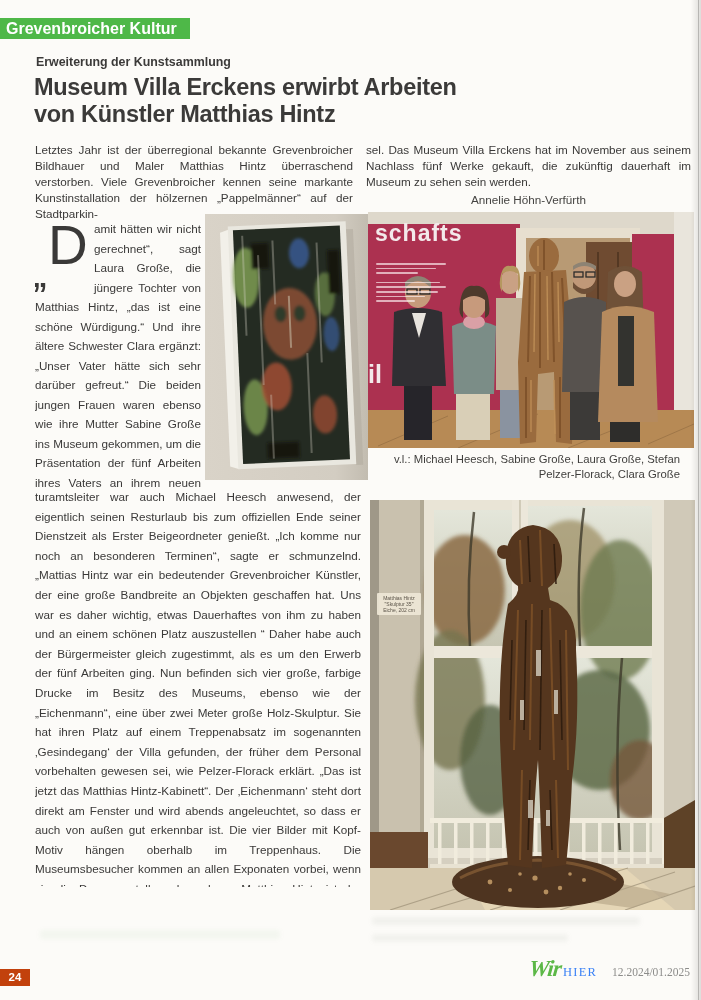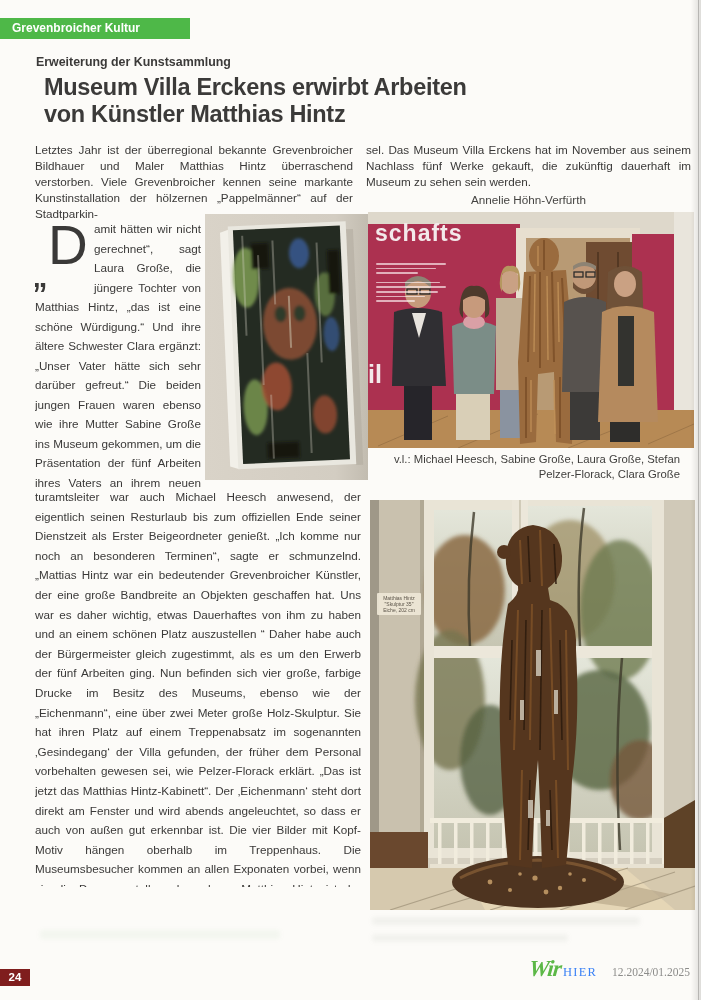--- a/index.html
+++ b/index.html
@@ -10,24 +10,24 @@
     font-family:"Liberation Sans","DejaVu Sans",sans-serif;
     color:#3b3a39;
   }
   
   .edge-shade{position:absolute;right:0;top:0;width:10px;height:100%;
     background:linear-gradient(to right,rgba(0,0,0,0),rgba(0,0,0,0.12));}
   .edge-line{position:absolute;right:2px;top:0;width:1px;height:100%;background:#b7b6b3;}
 
   
   .section-tag{position:absolute;left:0;top:18px;width:190px;height:21px;
-    background:#4eb848;color:#fff;font-weight:700;font-size:12px;line-height:21px;
-    padding-left:12px;}
+    background:#4eb848;color:#fff;font-weight:700;font-size:16px;line-height:21px;
+    padding-left:6px;}
   .kicker{position:absolute;left:36px;top:55px;font-size:12.4px;font-weight:700;color:#3b3a39;}
-  .headline{position:absolute;left:44px;top:74px;font-size:23.5px;line-height:27px;
+  .headline{position:absolute;left:34px;top:74px;font-size:23.5px;line-height:27px;
     font-weight:700;letter-spacing:-0.3px;color:#3b3a39;}
 
   
   .intro{position:absolute;left:35px;top:142px;width:656px;display:flex;gap:13px;}
   .intro p{margin:0;width:325px;font-size:11.7px;line-height:15.9px;text-align:justify;color:#3a3938;}
   .byline{margin-top:3px;text-align:center;font-size:11.7px;color:#454442;}
 
   
   .narrow-col{position:absolute;left:35px;top:219px;width:166px;height:271px;overflow:hidden;}
   .narrow-col p{margin:0;font-size:11.7px;line-height:19.5px;text-align:justify;color:#3a3938;}
@@ -53,21 +53,21 @@
     font-size:5px;line-height:6px;color:#5a5248;text-align:center;border-radius:1px;}
   .wall-label span{display:block;}
 
   
   .ghost{position:absolute;filter:blur(2px);border-radius:3px;}
   .g1{left:372px;top:917px;width:268px;height:8px;background:rgba(110,125,110,.08);}
   .g2{left:372px;top:934px;width:196px;height:8px;background:rgba(110,125,110,.07);}
   .g3{left:40px;top:930px;width:240px;height:9px;background:rgba(95,165,95,.06);}
 
   
-  .page-num{position:absolute;left:0;top:969px;width:30px;height:17px;background:#7f1d1d;
+  .page-num{position:absolute;left:0;top:969px;width:30px;height:17px;background:#c2410c;
     color:#fff;font-weight:700;font-size:11.5px;line-height:17px;text-align:center;}
   .footer-logo{position:absolute;left:530px;top:956px;width:160px;height:32px;
     display:flex;align-items:baseline;justify-content:flex-end;gap:2px;}
   .logo-wir{font-family:"Liberation Serif","DejaVu Serif",serif;font-style:italic;font-weight:700;
     font-size:23px;color:#5cb847;letter-spacing:-1px;transform:skewX(-6deg);}
   .logo-hier{font-family:"Liberation Serif","DejaVu Serif",serif;font-size:12.5px;color:#3b82f6;letter-spacing:1.2px;}
   .logo-issue{font-family:"Liberation Serif","DejaVu Serif",serif;font-size:11.5px;color:#8c8c8a;margin-left:13px;}
 </style>
 </head>
 <body>

